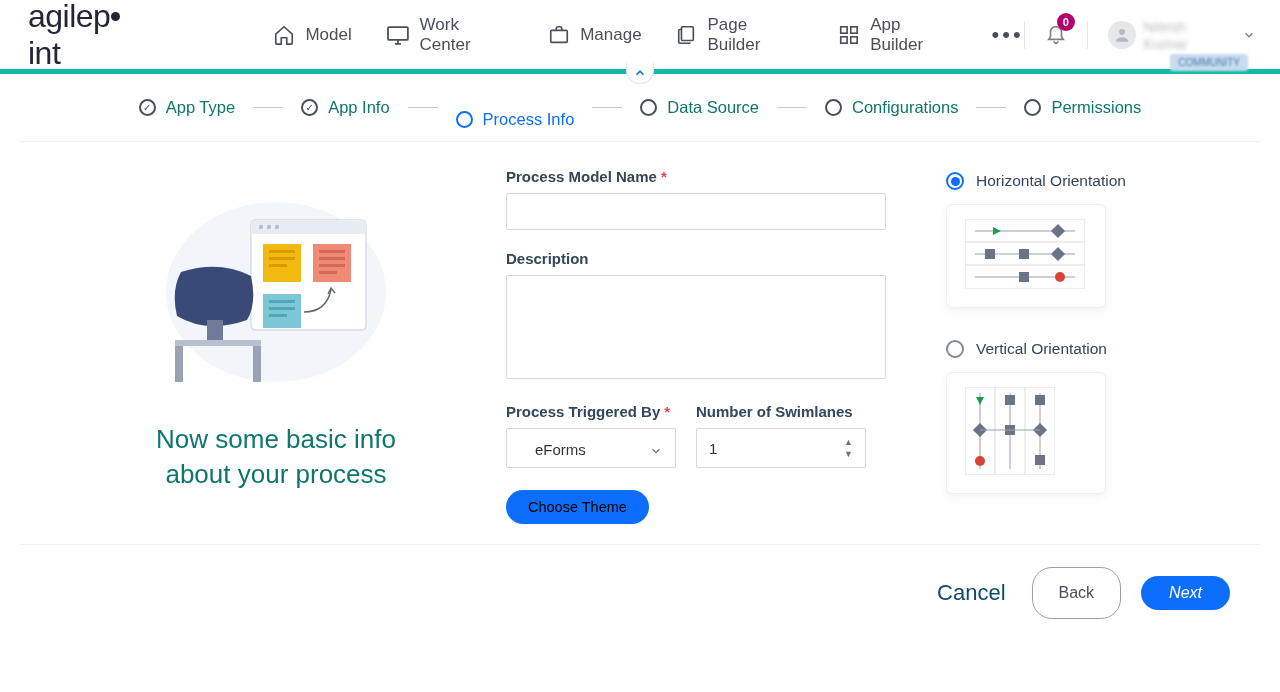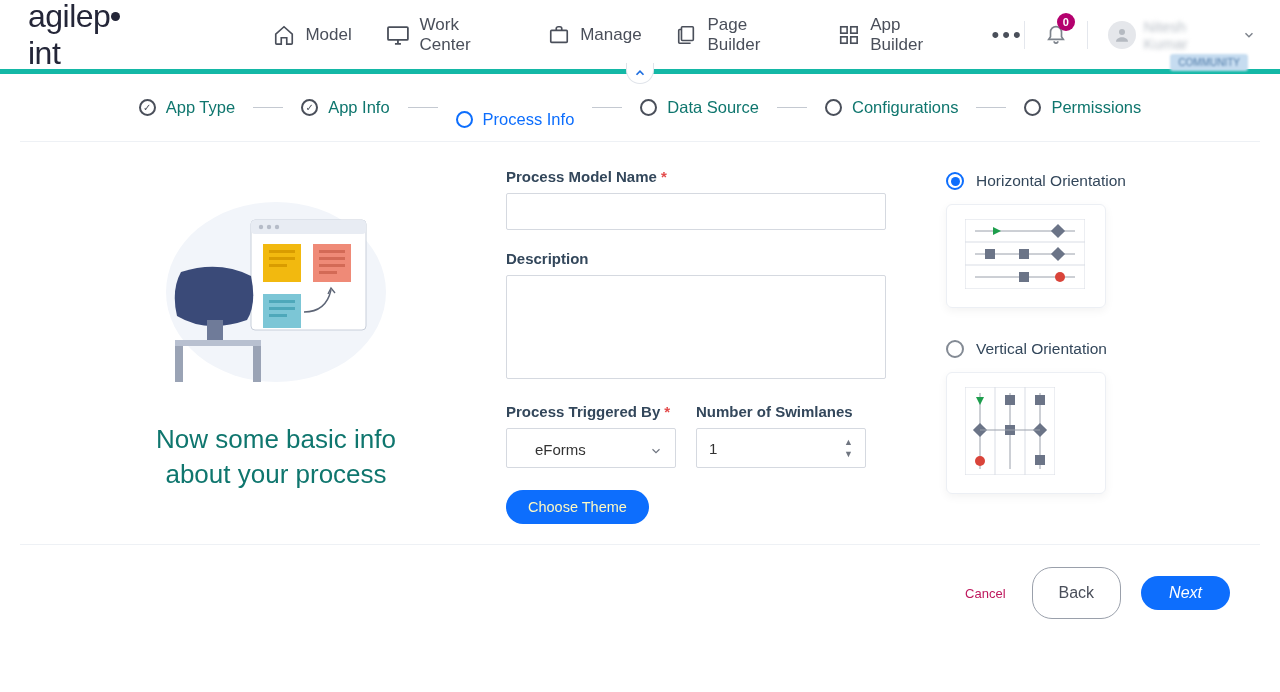--- a/index.html
+++ b/index.html
@@ -125,21 +125,21 @@
     width:100%; border:1px solid var(--border); border-radius:2px;
     font-size:15px; padding:9px 12px; color:#333; background:#fff;
   }
   textarea{ height:104px; resize:none;}
   .row2{ display:grid; grid-template-columns: 170px 170px; gap:20px;}
   .select{ display:flex;align-items:flex-end;justify-content:space-between; cursor:pointer; height:40px;padding-left:28px;}
   .spinner{ display:flex;align-items:center;justify-content:space-between; height:40px;}
   .spin-btns{ display:flex;flex-direction:column; gap:2px;}
   .spin-btns span{ font-size:9px; color:#6f7580; cursor:pointer;}
   .btn-theme{
-    margin-top:22px; background:var(--blue); color:#fef9c3; border:none;
+    margin-top:22px; background:var(--blue); color:#000000; border:none;
     padding:9px 22px; border-radius:20px; font-size:14.5px; cursor:pointer;
   }
   
   .orient{ display:flex;flex-direction:column; gap:32px; margin-top:4px;}
   .radio-row{ display:flex;align-items:center; gap:12px; font-size:15.5px;}
   .radio{
     width:18px;height:18px;border:2px solid #838a94;border-radius:50%;
     display:flex;align-items:center;justify-content:center; cursor:pointer;
   }
   .radio.checked{ border-color:var(--blue);}
@@ -148,21 +148,21 @@
     border:1px solid #eceff4; border-radius:6px;
     padding:14px 18px; box-shadow:0 3px 10px rgba(0,0,0,.05);
     width:160px;
   }
   
   .footer{
     border-top:1px solid #eef1f5; margin:20px 0 0 0;
     padding:22px 30px; display:flex; justify-content:flex-end; gap:20px;
     align-items:center;
   }
-  .btn-text{ background:none;border:none;color:#be185d;font-size:13px;cursor:pointer;}
+  .btn-text{ background:none;border:none;color:#0c4a6e;font-size:22px;cursor:pointer;}
   .btn-outline{
     border:1px solid #9aa0ab; background:#fff; color:#4a4f5a;
     padding:16px 26px; border-radius:20px; font-size:16px; cursor:pointer;
   }
   .btn-primary{
     background:var(--blue); color:#fff; border:none;
     padding:8px 28px; border-radius:20px; font-size:16px; cursor:pointer;font-style:italic;
   }
 </style>
 </head>

